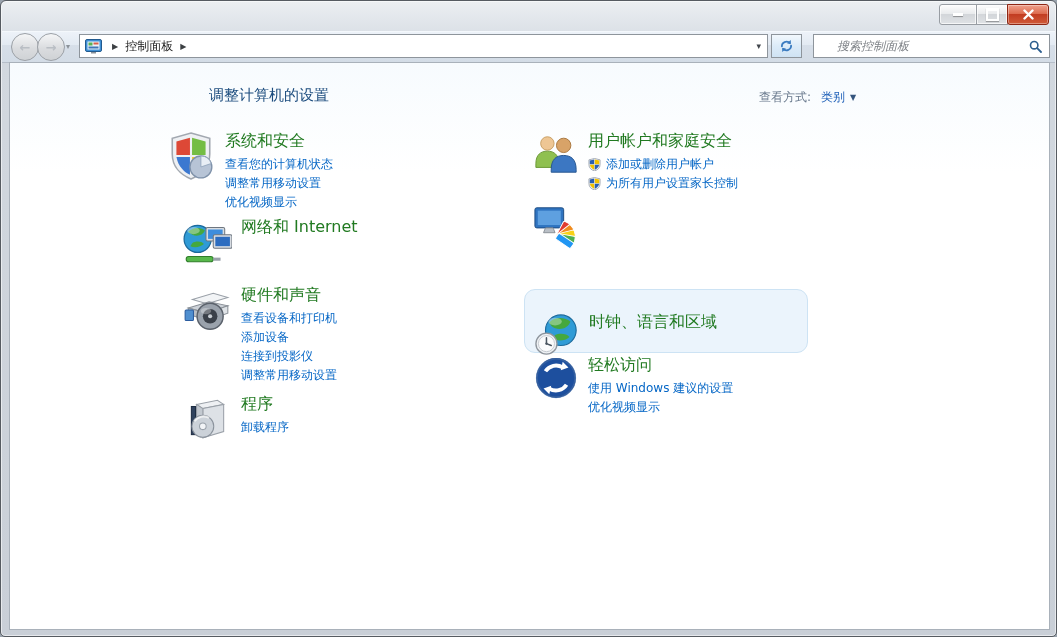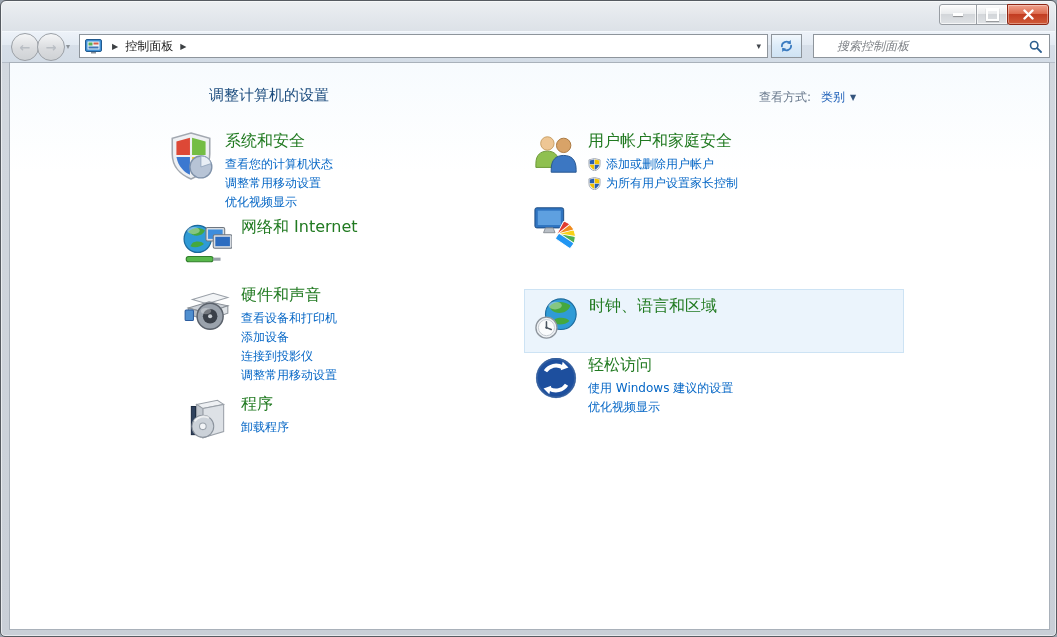--- a/index.html
+++ b/index.html
@@ -64,22 +64,22 @@
   .task-link{display:flex;align-items:center;font-size:12px;color:#0667c6;text-decoration:none;
     line-height:18px;margin-bottom:1px;cursor:pointer;white-space:nowrap;text-align:center;}
   .uac-shield{display:inline-flex;margin-right:5px;}
 
   .s0{left:156px;top:68px;}
   .s1{left:172px;top:154px;}
   .s2{left:172px;top:222px;}
   .s3{left:172px;top:331px;}
   .s4{left:523px;top:68px;}
   .s5{left:523px;top:140px;}
-  .s6{left:514px;top:226px;width:380px;height:64px;box-sizing:border-box;
-      background:#ebf4fc;border:1px solid #cde3f4;border-radius:0;padding:6px 0 0 9px;}
+  .s6{left:514px;top:226px;width:284px;height:64px;box-sizing:border-box;
+      background:#ebf4fc;border:1px solid #cde3f4;border-radius:11px;padding:22px 0 0 9px;}
   .s7{left:523px;top:292px;}
 </style>
 </head>
 <body>
 
 <div id="stage">
 <div class="window">
 
   <div class="titlebar">
     <div class="win-buttons">

